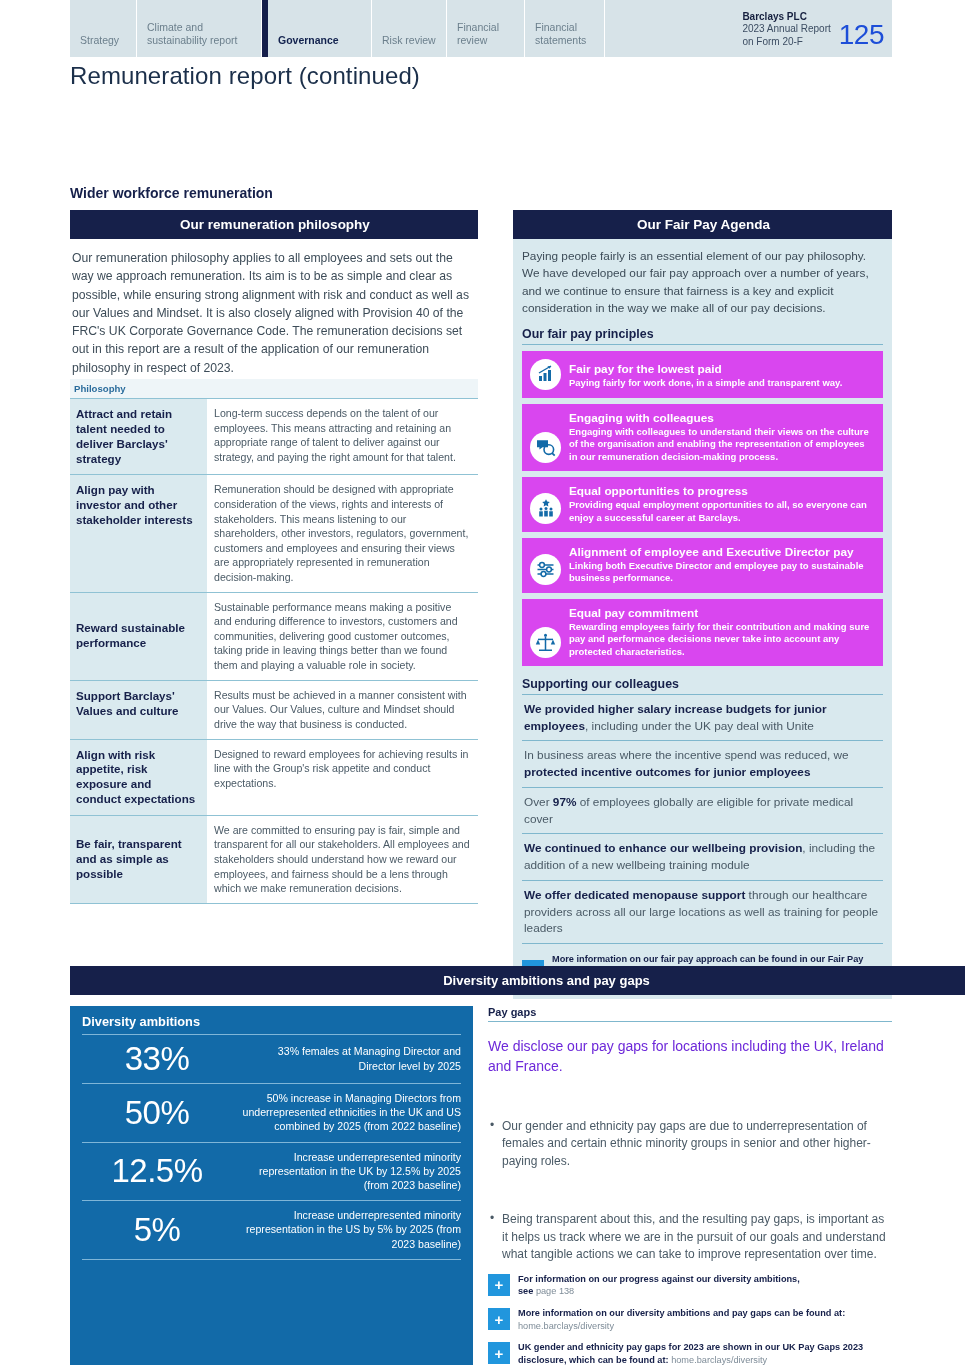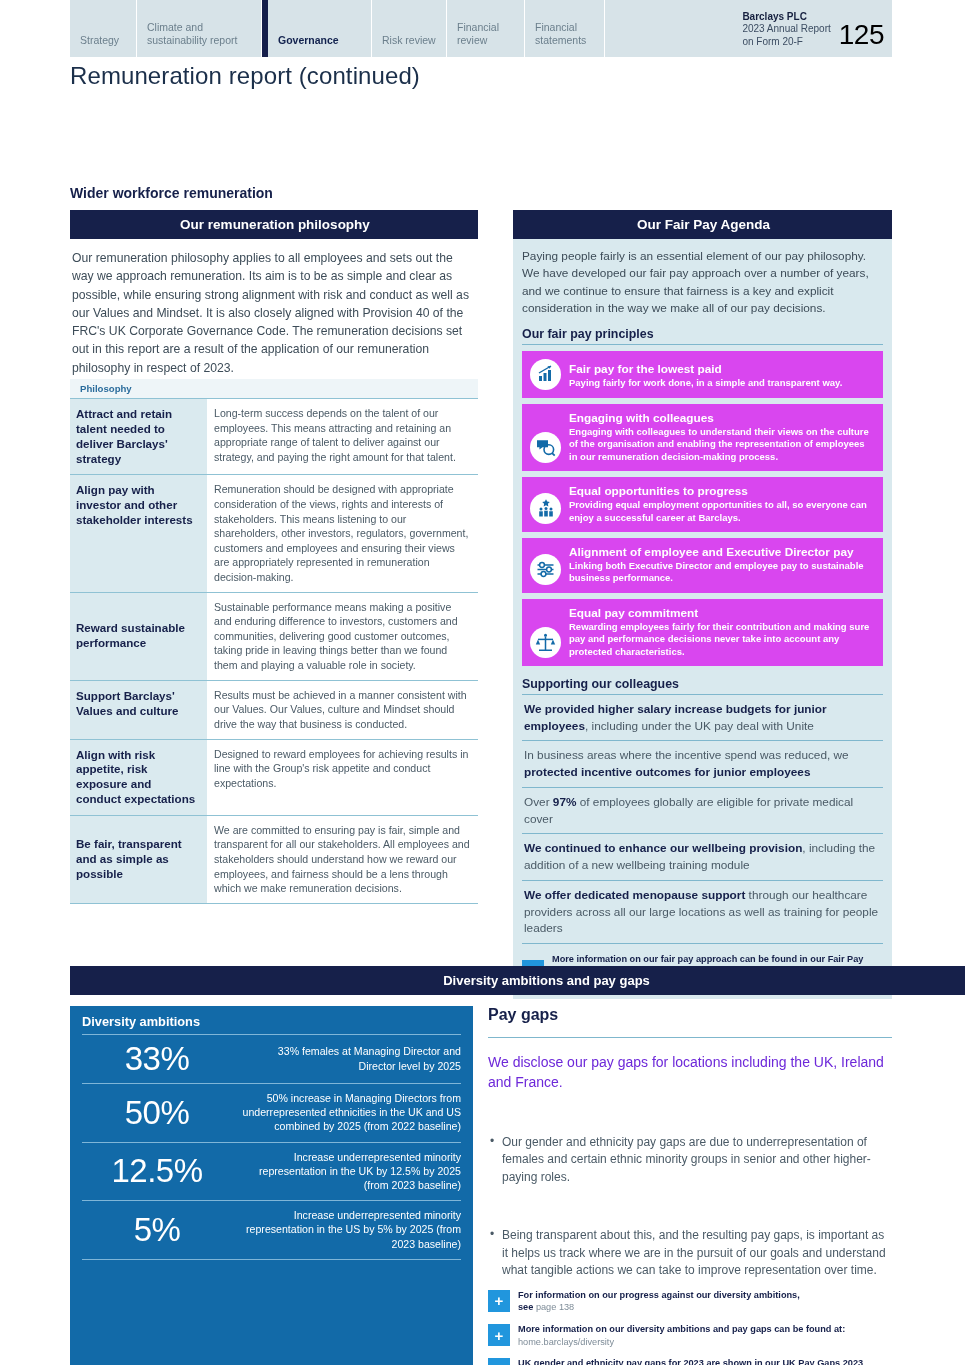--- a/index.html
+++ b/index.html
@@ -29,21 +29,21 @@
   .navtab.t-risk     { width:75px; }
   .navtab.t-finrev   { width:78px; }
   .navtab.t-finstat  { width:80px; }
   .navtab.t-spacer   { flex:1; border-right:none; }
   .headright {
     display:flex; align-items:flex-end; padding:0 8px 8px 0; gap:8px;
   }
   .brandblock { font-size:10px; line-height:1.28; color:#1b2a4e; text-align:left; }
   .brandblock .b1 { font-weight:bold; color:#16203f; }
   .brandblock .b2, .brandblock .b3 { color:#3c4d62; }
-  .pageno { font-size:28px; color:#000000; line-height:0.95; font-weight:300; letter-spacing:-0.5px; }
+  .pageno { font-size:28px; color:#1d4ed8; line-height:0.95; font-weight:300; letter-spacing:-0.5px; }
 
   
   .pagetitle {
     position:absolute; left:70px; top:62px; width:700px;
     font-size:24px; font-weight:300; color:#1b2f4a; letter-spacing:0.1px;
   }
 
   
   .sect-h { position:absolute; font-size:14px; font-weight:bold; color:#16204a; }
 
@@ -56,21 +56,21 @@
   .barhead.wide { font-size:13px; }
 
   
   .colL { position:absolute; left:70px; top:210px; width:408px; }
   .intro-p {
     font-size:12.2px; line-height:1.50; color:#3d4c58; padding:10px 2px 2px 2px;
     font-weight:300;
   }
   .phil-label {
     font-size:9.6px; font-weight:bold; color:#2a6c9c;
-    background:#eef5f8; padding:4px 6px 4px 10px; border-bottom:1px solid #8fc2d4;
+    background:#eef5f8; padding:4px 6px 4px 4px; border-bottom:1px solid #8fc2d4;
   }
   table.phil { width:100%; border-collapse:collapse; table-layout:fixed; }
   table.phil td { vertical-align:top; border-bottom:1px solid #8fc2d4; }
   table.phil td.k {
     width:137px; background:#daeaef; color:#16204a;
     font-size:11.6px; font-weight:bold; line-height:1.28;
     padding:8px 8px 8px 6px;
   }
   table.phil td.v {
     background:#ffffff; color:#4a5a66; font-size:10.6px; line-height:1.38;
@@ -126,21 +126,21 @@
   .divband { position:absolute; left:70px; top:966px; width:951px; }
   .divwrap { position:absolute; left:70px; top:1006px; width:822px; display:flex; gap:15px; }
   .divleft { width:403px; background:#126aa8; color:#fff; padding:8px 12px 10px 12px; }
   .divleft .dl-h { font-size:12.8px; font-weight:bold; padding-bottom:5px; border-bottom:1px solid #7fb6d8; }
   .divrow { display:flex; align-items:center; gap:6px; border-bottom:1px solid #7fb6d8; padding:7px 0 8px 0; }
   .divrow:last-child { border-bottom:1px solid #7fb6d8; }
   .divrow .num { flex:0 0 150px; font-size:33px; font-weight:300; line-height:1.0; text-align:center; letter-spacing:-0.5px; }
   .divrow .txt { flex:1 1 auto; font-size:10.6px; line-height:1.34; text-align:right; font-weight:300; }
 
   .divright { width:404px; }
-  .pg-h { font-size:16px; font-weight:bold; color:#16204a; padding-bottom:13px; border-bottom:1px solid #7fb7cd; }
+  .pg-h { font-size:11px; font-weight:bold; color:#16204a; padding-bottom:3px; border-bottom:1px solid #7fb7cd; }
   .pg-p { font-size:14px; line-height:1.46; color:#6d28d9; font-weight:300; margin-top:14px; }
   .pg-ul { margin:7px 0 0 0; padding:0; list-style:none; }
   .pg-ul li { position:relative; padding-left:14px; font-size:12px; line-height:1.46; color:#4a5a66; font-weight:300; margin-bottom:7px;margin-top:41px; }
   .pg-ul li:before { content:"\2022"; position:absolute; left:2px; top:-1px; color:#4a5a66; }
 </style>
 </head>
 <body>
 
 <div class="header">
   <div class="navtab t-strategy">

